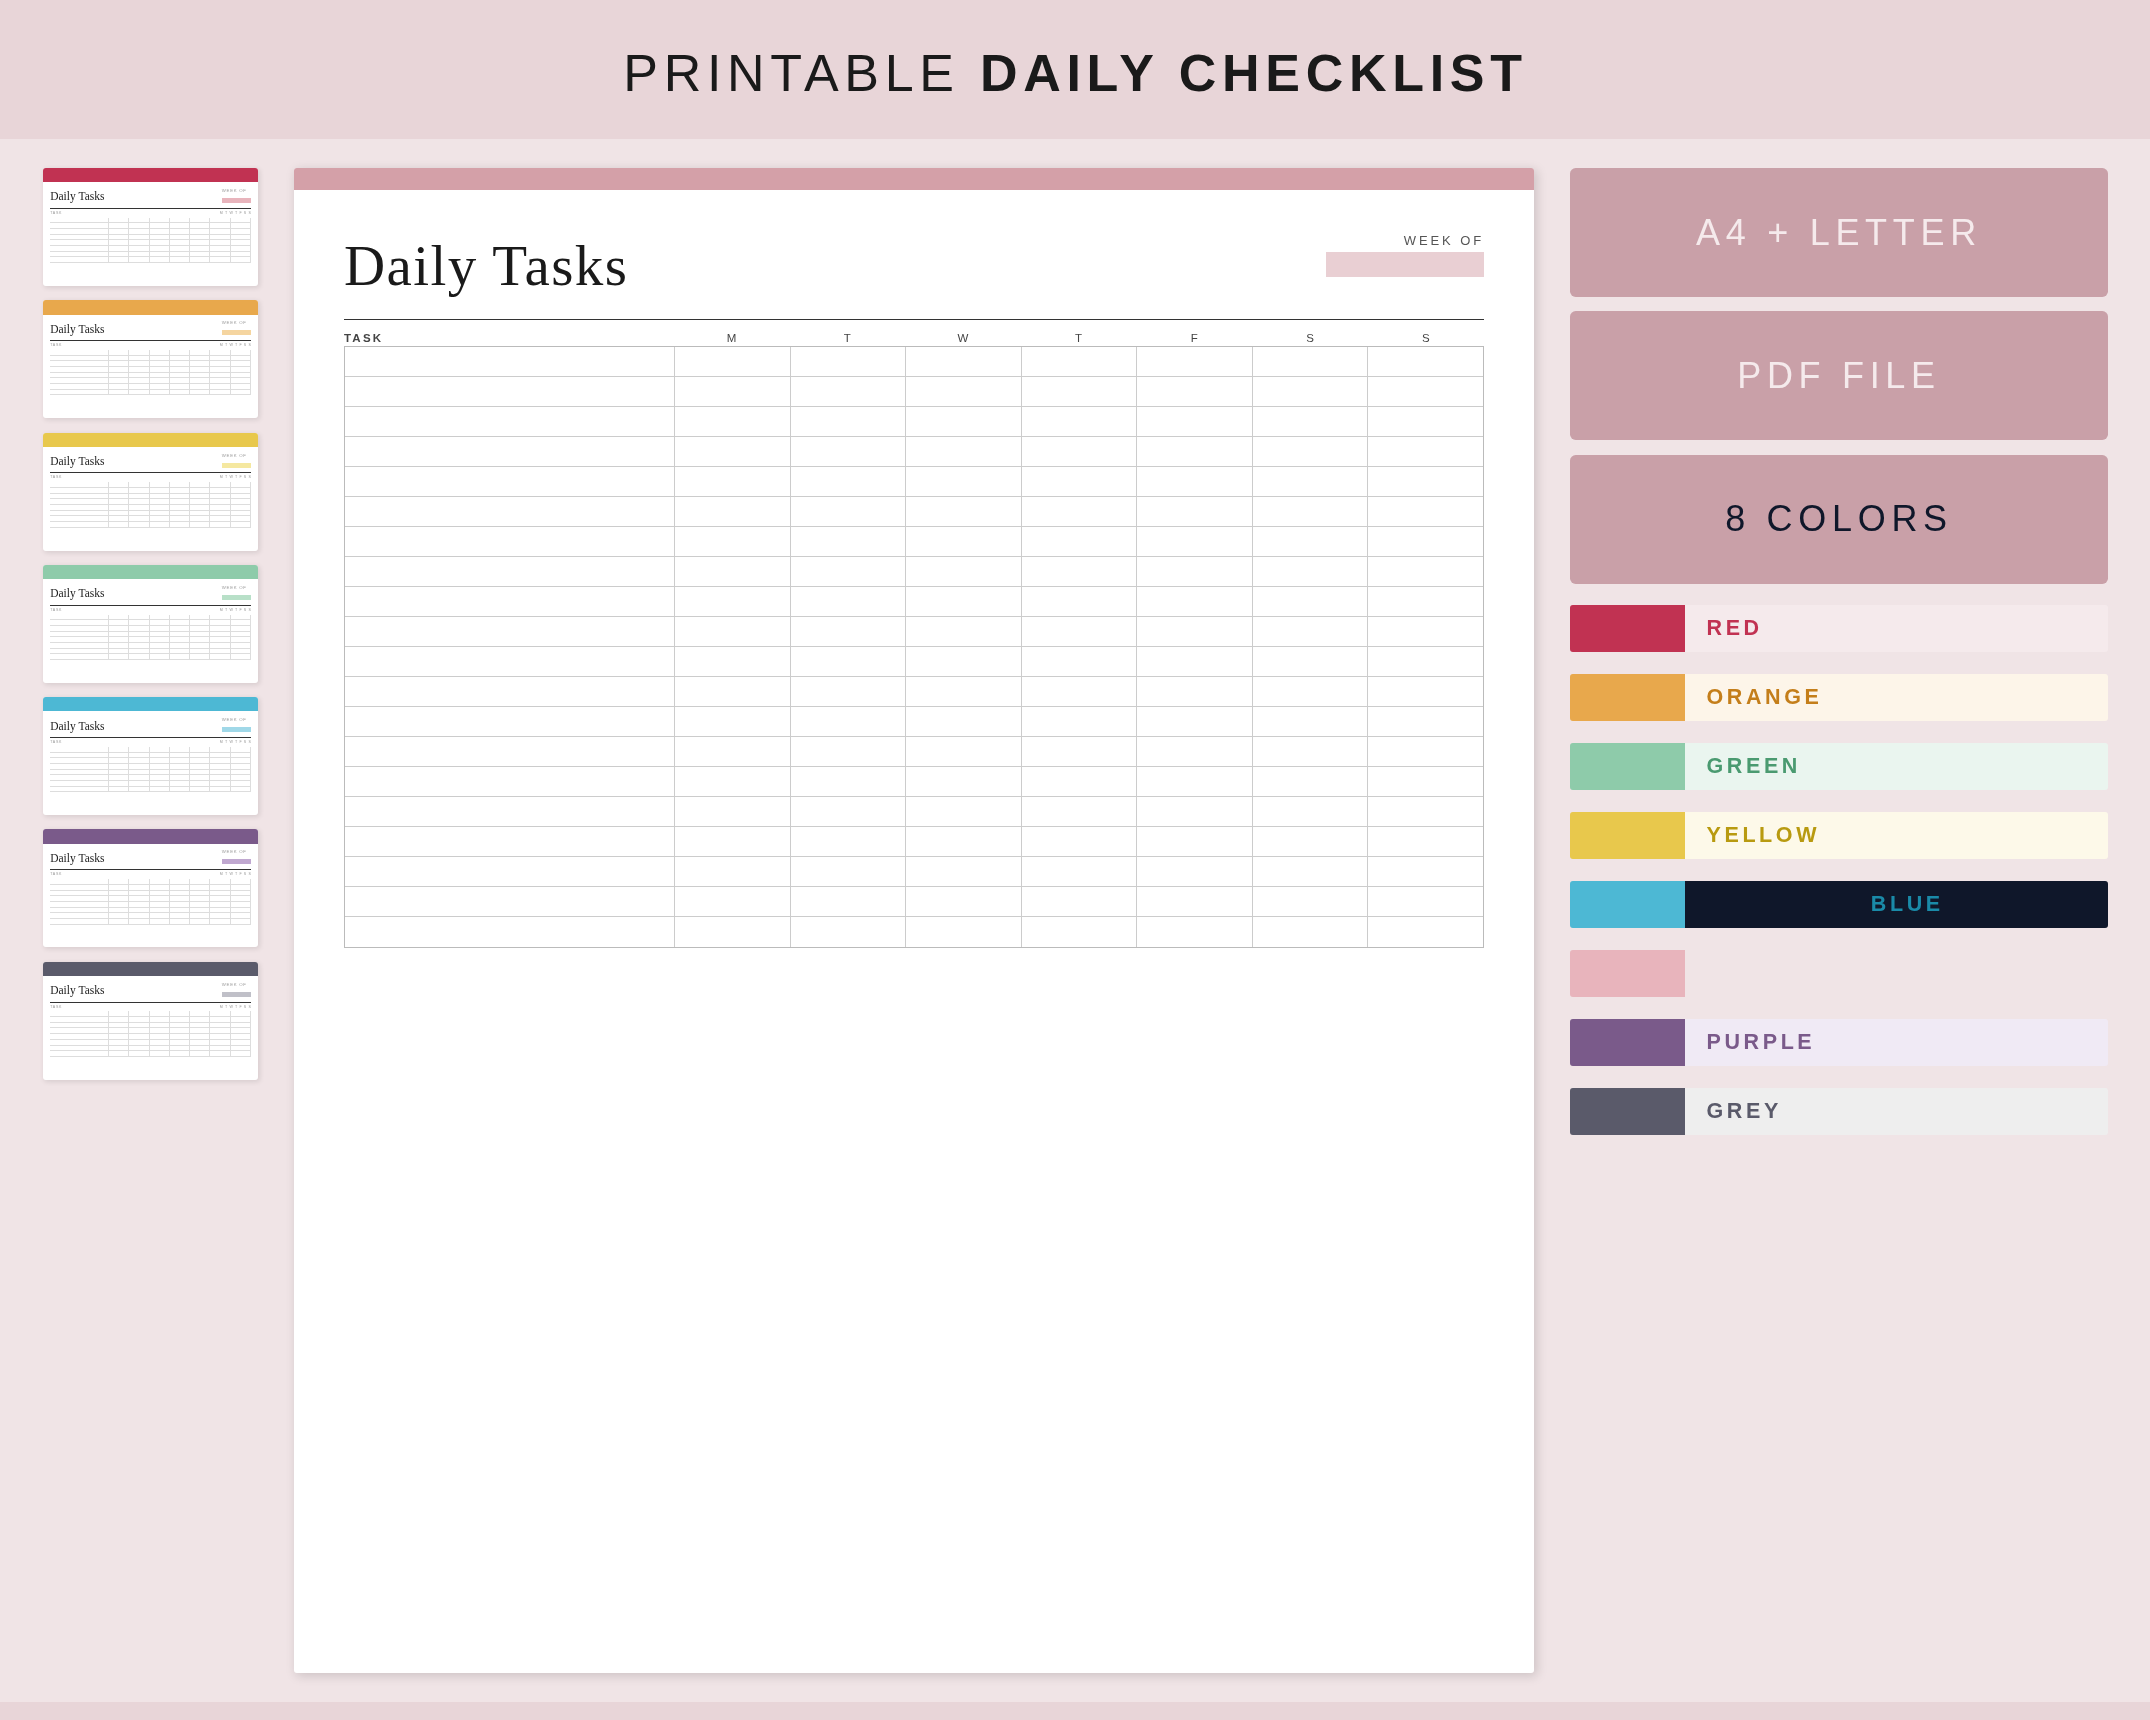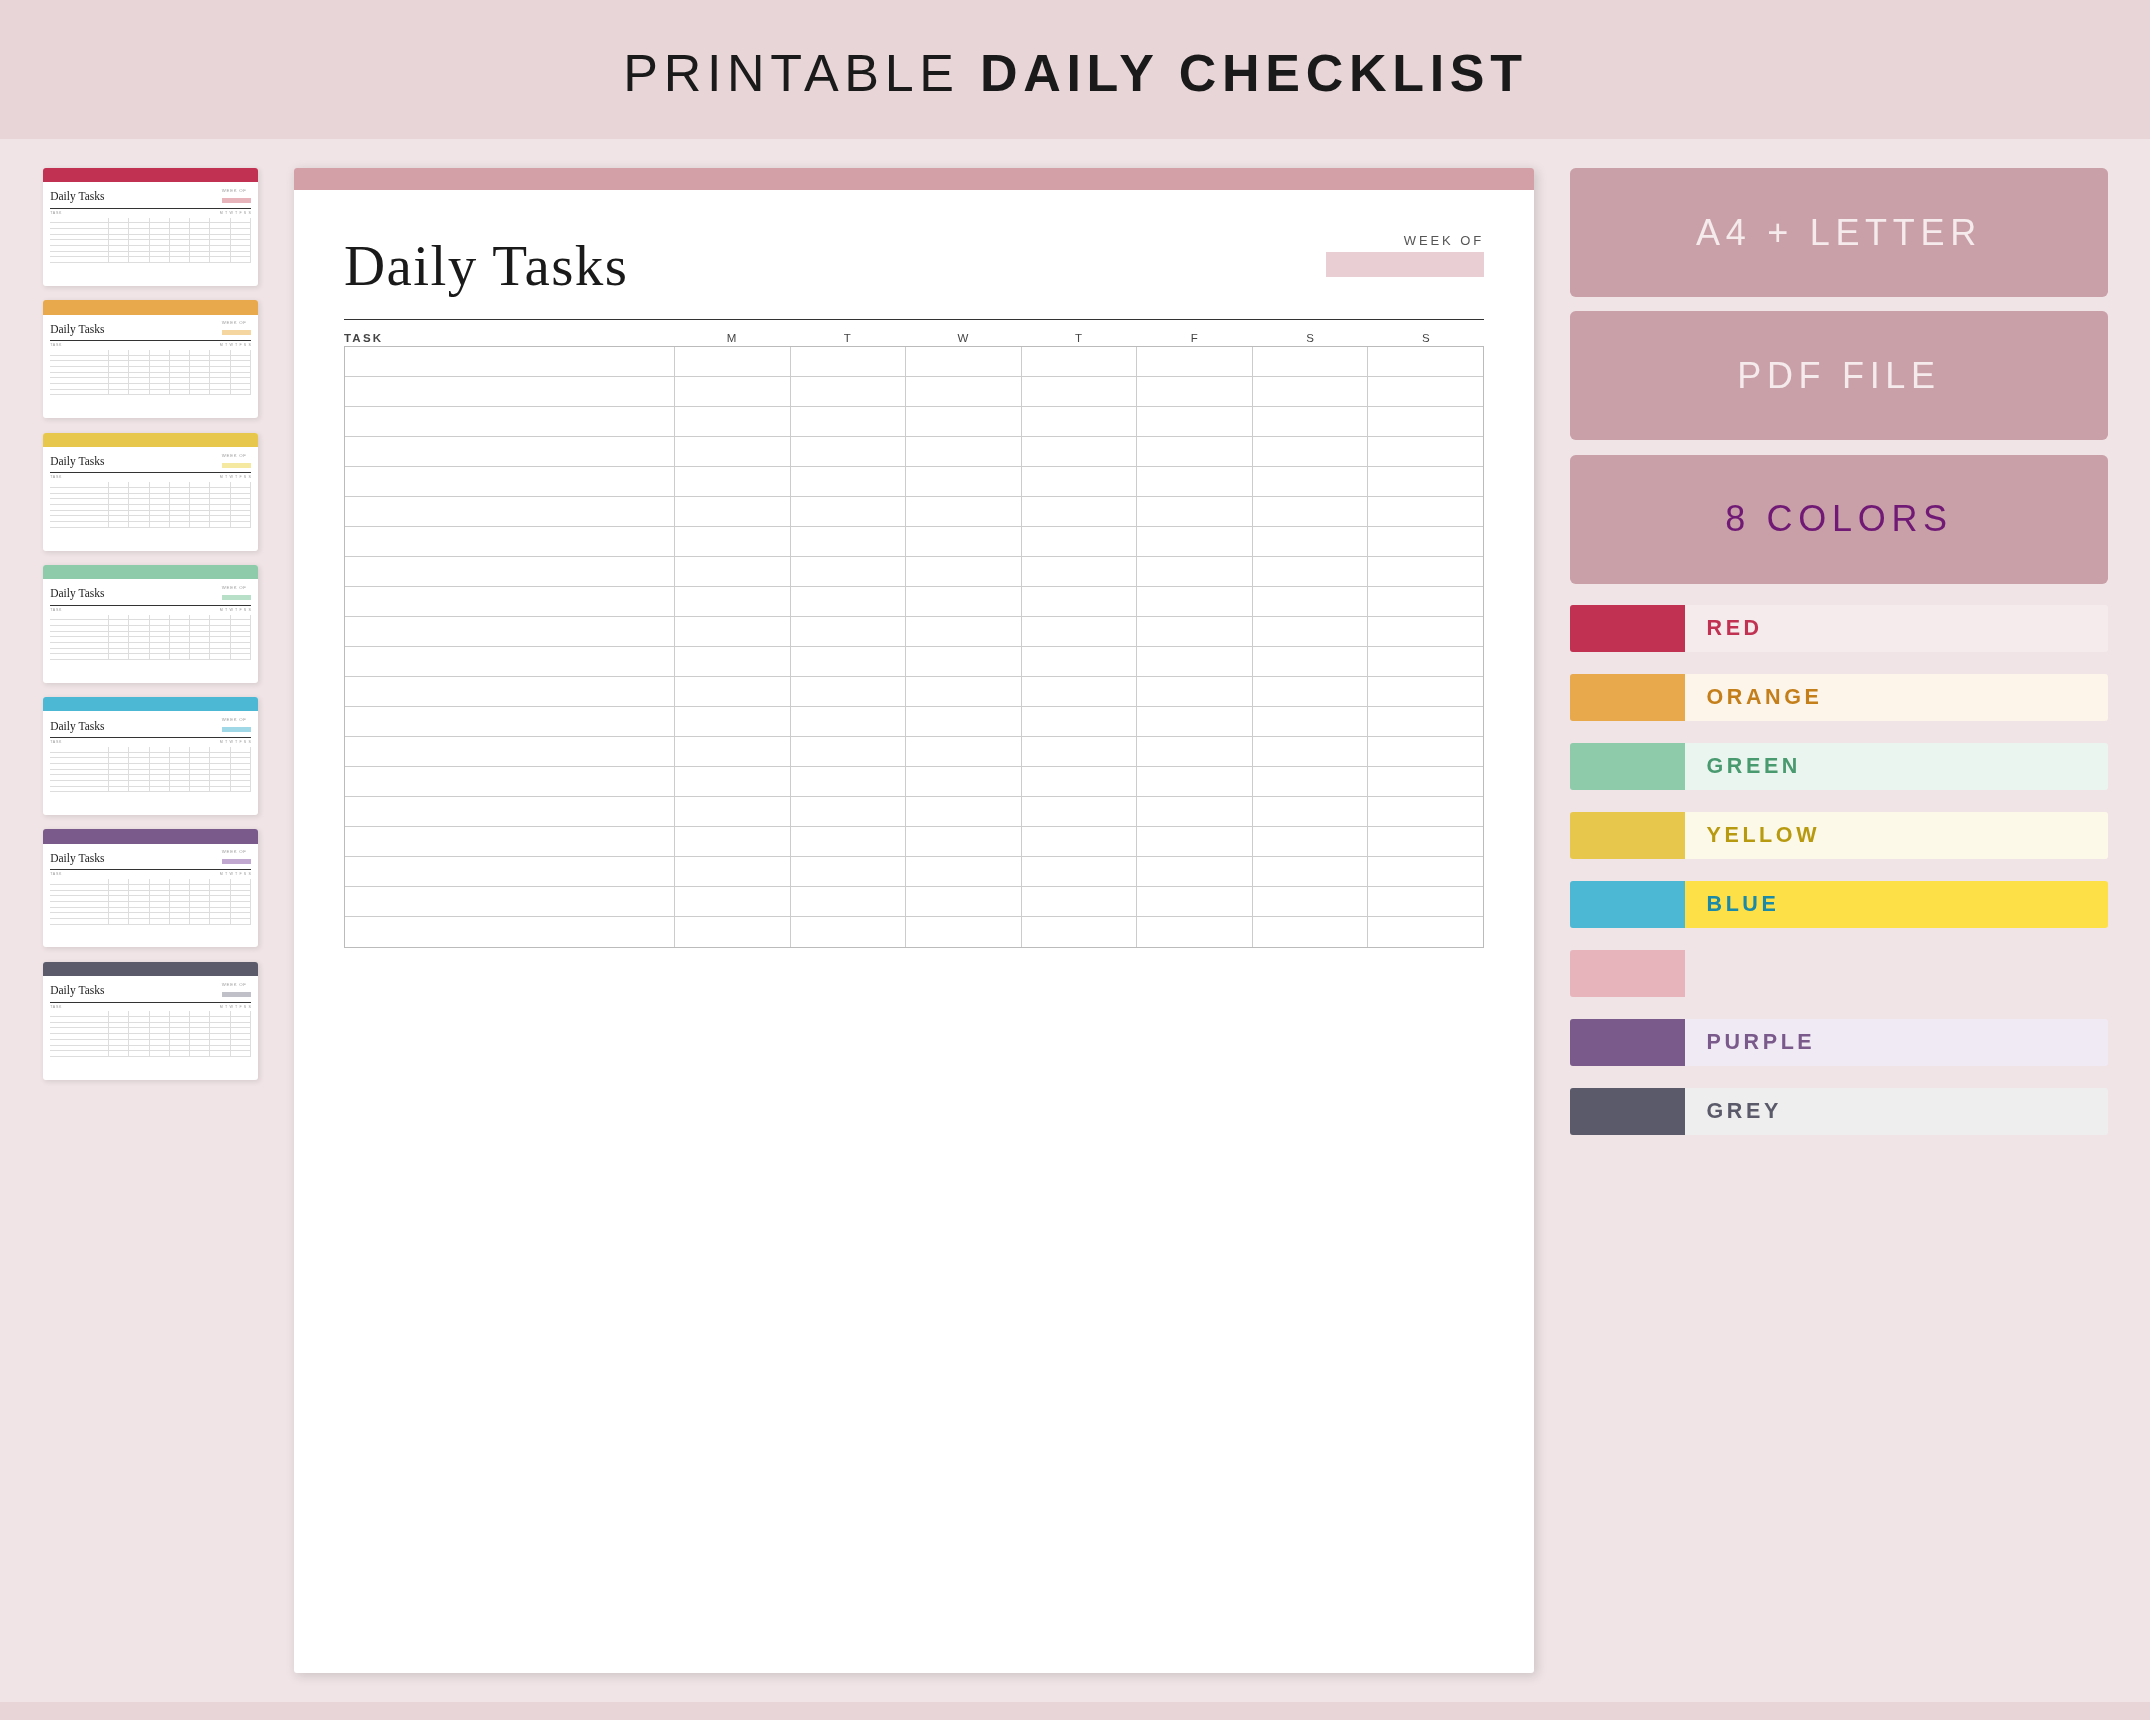--- a/index.html
+++ b/index.html
@@ -284,21 +284,21 @@
       border-radius: 5.7px;
       display: flex;
       align-items: center;
       justify-content: center;
       height: 129px;
     }
 
     .colors-badge-text {
       font-size: 36px;
       letter-spacing: 5.7px;
-      color: #701a75;
+      color: #0f172a;
       font-weight: 400;
       text-transform: uppercase;
     }
 
     .color-list {
       display: flex;
       flex-direction: column;
       gap: 22px;
       margin-top: 7.2px;
     }
@@ -1416,21 +1416,21 @@
           </div>
         </div>
         <div class="color-item">
           <div class="color-swatch" style="background-color: rgb(232, 200, 76);"></div>
           <div class="color-label-area" style="background-color: rgb(253, 249, 233);">
             <span class="color-label" style="color: rgb(184, 154, 16);">YELLOW</span>
           </div>
         </div>
         <div class="color-item">
           <div class="color-swatch" style="background-color: rgb(77, 184, 212);"></div>
-          <div class="color-label-area" style="background-color: #fde047;">
+          <div class="color-label-area" style="background-color: #0f172a; justify-content: center;">
             <span class="color-label" style="color: rgb(26, 138, 168);">BLUE</span>
           </div>
         </div>
         <div class="color-item">
           <div class="color-swatch" style="background-color: rgb(232, 180, 188);"></div>
         </div>
         <div class="color-item">
           <div class="color-swatch" style="background-color: rgb(122, 90, 138);"></div>
           <div class="color-label-area" style="background-color: rgb(240, 234, 245);">
             <span class="color-label" style="color: rgb(122, 90, 138);">PURPLE</span>

